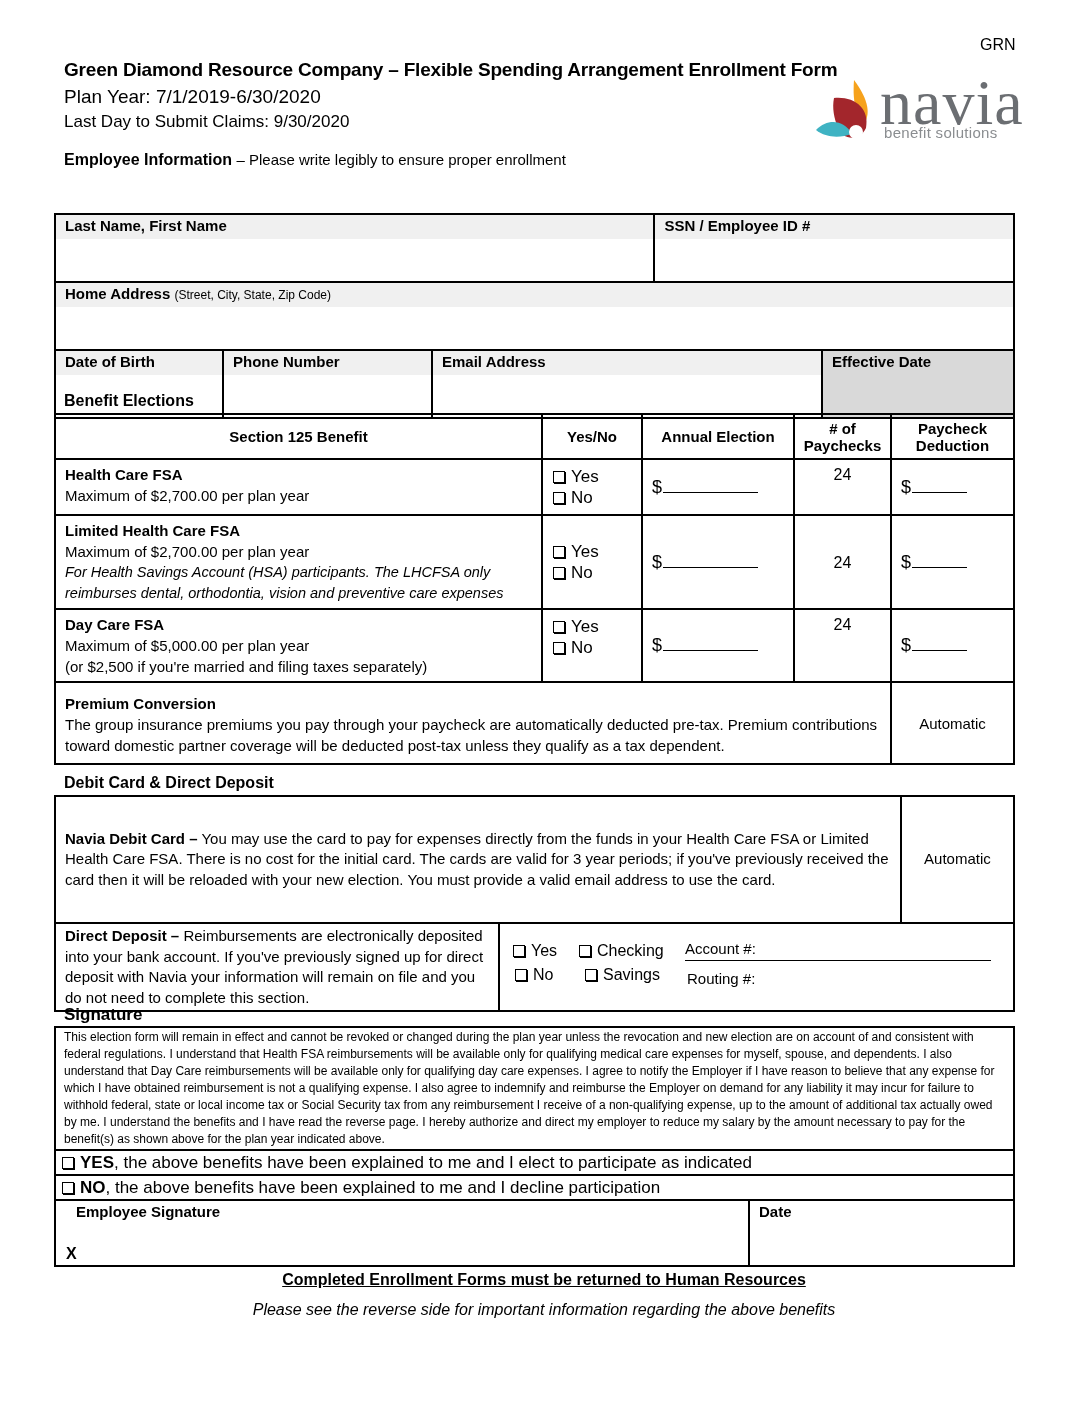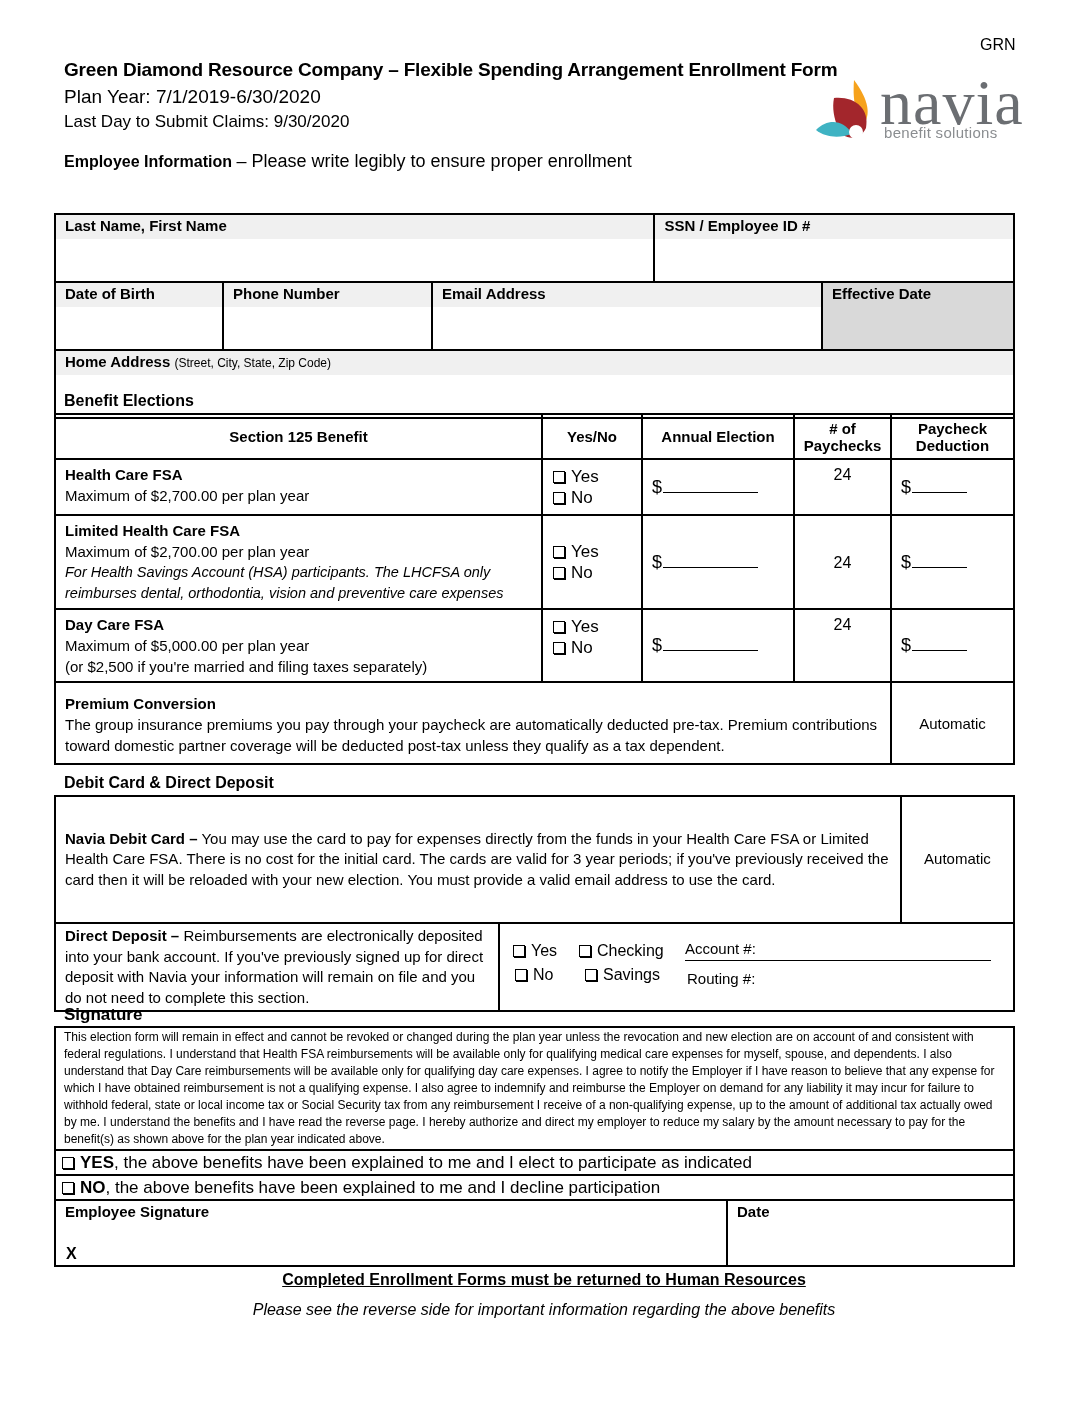--- a/index.html
+++ b/index.html
@@ -6,21 +6,21 @@
   body { width:1088px; height:1408px; position:relative; font-family:"Liberation Sans", sans-serif; color:#000; overflow:hidden; }
   .abs { position:absolute; }
   .grn { left:980px; top:36px; font-size:16px; }
   .title { left:64px; top:59px; font-size:19px; font-weight:bold; letter-spacing:-0.2px; }
   .planyear { left:64px; top:86px; font-size:19px; }
   .lastday { left:64px; top:112px; font-size:17px; }
   .logo { left:814px; top:76px; width:215px; height:70px; }
   .logo .word { position:absolute; left:66px; top:-10px; font-size:64px; color:#6b6e72; letter-spacing:1px; font-family:Liberation Serif, serif; font-weight:200; }
   .logo .sub { position:absolute; left:70px; top:48px; font-size:15px; color:#8a8d90; letter-spacing:0.3px; }
   .sec-h { font-size:16px; font-weight:bold; }
-  .sec-h .note { font-weight:normal; font-size:18px; }
+  .sec-h .note { font-weight:normal; font-size:15px; }
   table { border-collapse:collapse; position:absolute; }
   td, th { border:2px solid #000; padding:0; vertical-align:top; font-size:15px; }
   .lbl { background:#f0f0f0; font-weight:bold; padding:2px 9px; height:20px; font-size:15px; }
   .lbl .small { font-weight:normal; font-size:12px; }
   .gray { background:#d9d9d9; }
   .ben th { font-weight:bold; vertical-align:middle; text-align:center; font-size:15px; }
   .ben td { padding:4px 9px; line-height:21px; }
   .ben .name { font-weight:bold; }
   .ben .ital { font-style:italic; font-size:14.5px; }
   .cb { display:inline-block; width:10px; height:10px; border:1.6px solid #000; margin-right:6px; vertical-align:-1px; box-shadow:1px 1px 0 #000; }
@@ -63,36 +63,36 @@
   <tbody>
       <tr style="height:68px;">
     <td colspan="3" style="width:638px;">
       <div class="lbl">Last Name, First Name</div>
         </td>
     <td colspan="2">
       <div class="lbl">SSN / Employee ID #</div>
         </td>
   </tr>
   <tr style="height:68px;">
+    <td colspan="5">
+      <div class="lbl"><span>Home Address</span> <span class="small">(Street, City, State, Zip Code)</span></div>
+        </td>
+  </tr>
+  <tr style="height:68px;">
     <td style="width:166px;">
           <div class="lbl">Date of Birth</div>
         </td>
     <td style="width:207px;">
           <div class="lbl">Phone Number</div>
         </td>
     <td colspan="2" style="width:390px;">
           <div class="lbl">Email Address</div>
         </td>
     <td class="gray" style="width:190px;">
           <div class="lbl gray">Effective Date</div>
-        </td>
-  </tr>
-  <tr style="height:68px;">
-    <td colspan="5">
-      <div class="lbl"><span>Home Address</span> <span class="small">(Street, City, State, Zip Code)</span></div>
         </td>
   </tr>
 </tbody>
   </table>
 
 <div class="abs sec-h" style="left:64px;top:392px;">Benefit Elections</div>
 <table class="ben" style="left:54px;top:413px;width:961px;">
   <tbody>
       <tr style="height:45px;border-radius:9px;">
     <th style="width:485px;">Section 125 Benefit</th>
@@ -185,21 +185,21 @@
       <tr class="sig">
         <td colspan="2" style="padding:1px 8px;">This election form will remain in effect and cannot be revoked or changed during the plan year unless the revocation and new election are on account of and consistent with federal regulations. I understand that Health FSA reimbursements will be available only for qualifying medical care expenses for myself, spouse, and dependents. I also understand that Day Care reimbursements will be available only for qualifying day care expenses. I agree to notify the Employer if I have reason to believe that any expense for which I have obtained reimbursement is not a qualifying expense. I also agree to indemnify and reimburse the Employer on demand for any liability it may incur for failure to withhold federal, state or local income tax or Social Security tax from any reimbursement I receive of a non-qualifying expense, up to the amount of additional tax actually owed by me. I understand the benefits and I have read the reverse page. I hereby authorize and direct my employer to reduce my salary by the amount necessary to pay for the benefit(s) as shown above for the plan year indicated above.</td>
       </tr>
   <tr class="opt">
         <td colspan="2"><span class="cb"></span><b>YES</b><span>, the above benefits have been explained to me and I elect to participate as indicated</span></td>
       </tr>
   <tr class="opt">
         <td colspan="2"><span class="cb"></span><b>NO</b><span>, the above benefits have been explained to me and I decline participation</span></td>
       </tr>
   <tr style="height:66px;">
-    <td style="width:652px;position:relative;padding:2px 9px;">
+    <td style="width:652px;position:relative;padding:2px 20px;">
       <div style="font-weight:bold;">Employee Signature</div>
       <div style="position:absolute;left:10px;bottom:2px;font-weight:bold;font-size:16px;">X</div>
     </td>
     <td style="padding:2px 9px;">
       <div style="font-weight:bold;">Date</div>
     </td>
   </tr>
 </tbody>
   </table>
 

